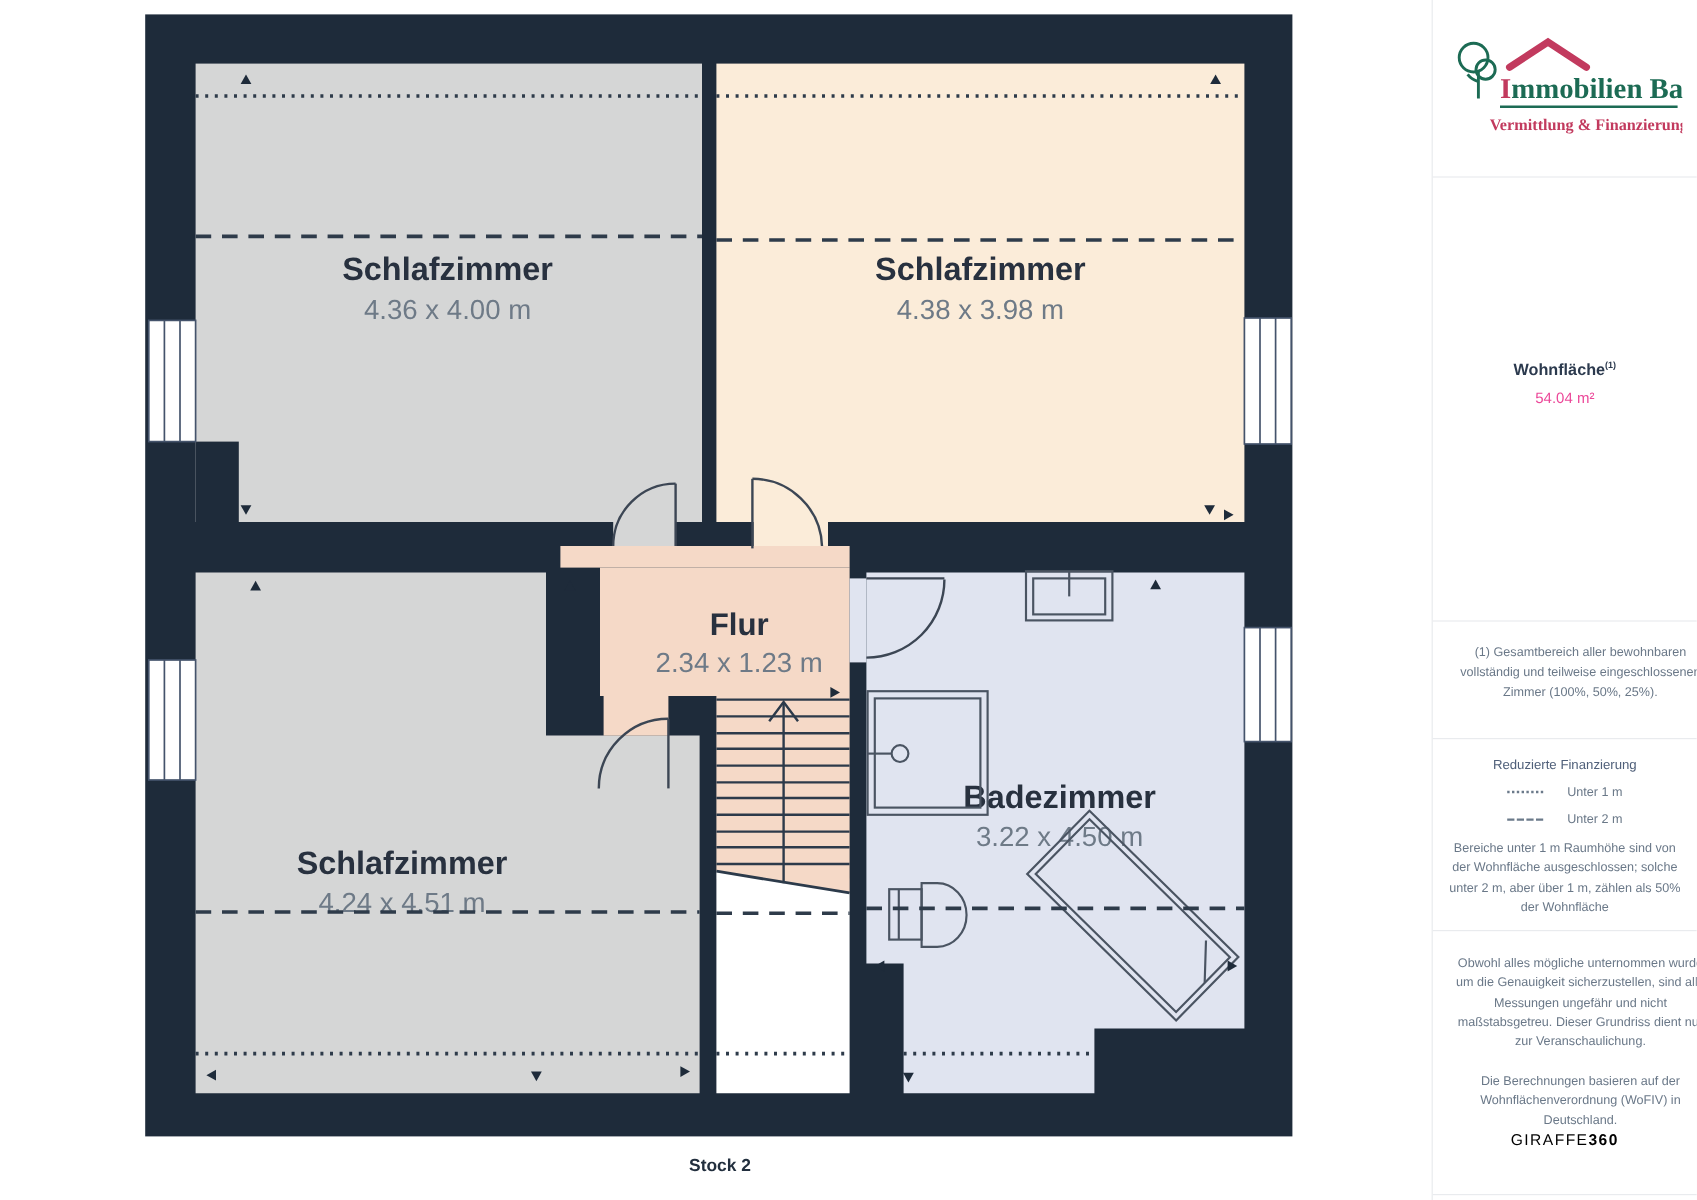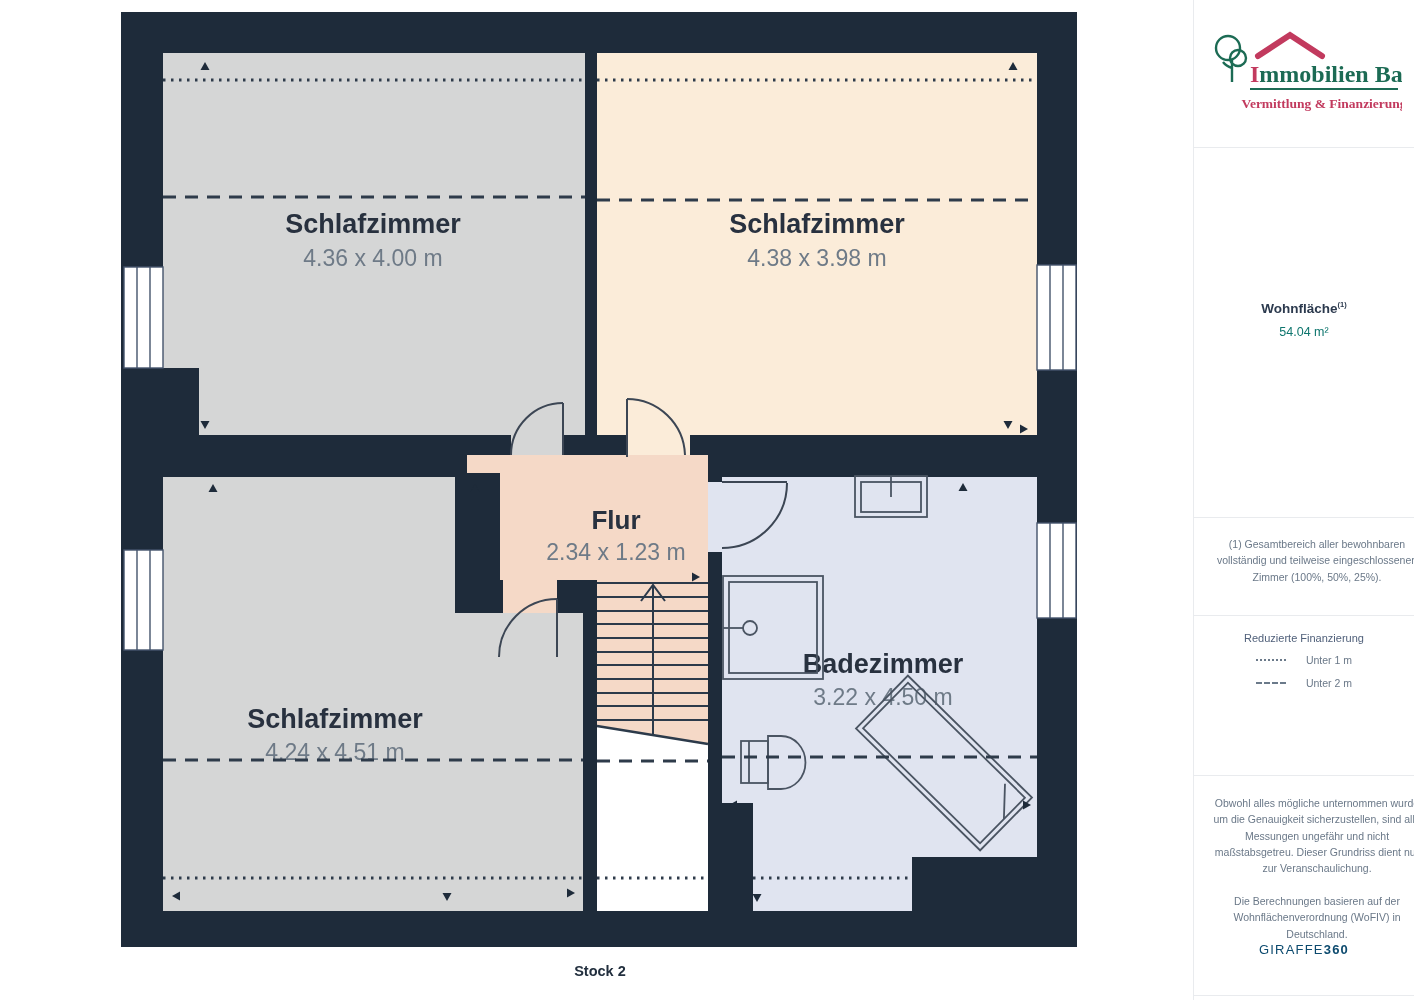--- a/index.html
+++ b/index.html
@@ -15,29 +15,29 @@
 
   
   #sidebar{position:absolute;left:1193px;top:0;width:220px;height:1000px;
     border-left:1px solid #e9ebee;background:#fff;color:#6a7888;}
   .divider{position:absolute;left:0;width:100%;border-top:1px solid #e9ebee;height:0;}
   .sb-block{position:absolute;left:0;width:100%;text-align:center;}
   .sb-text{font-size:10.5px;line-height:1.55;color:#6a7888;padding:0 13px;}
   #logo-wrap{position:absolute;top:22px;left:0;width:100%;text-align:center;}
   #area-label{font-size:13.5px;font-weight:bold;color:#2c3a4e;}
   #area-label sup{font-size:7.5px;}
-  #area-value{font-size:12.5px;color:#0f766e;margin-top:9px;}
+  #area-value{font-size:12.5px;color:#ec4899;margin-top:9px;}
   #legend-title{font-size:11px;color:#50607a;margin-bottom:4px;}
   .legend-row{display:flex;align-items:center;justify-content:center;gap:20px;height:23px;}
   .legend-sample{display:inline-block;width:30px;height:0;}
   .legend-sample.dotted{border-top:2px dotted #6b7a8a;}
   .legend-sample.dashed{border-top:2px dashed #6b7a8a;}
   .legend-label{font-size:10.5px;color:#6a7888;}
   #brand{position:absolute;top:942px;left:0;width:100%;text-align:center;
-    font-size:13px;letter-spacing:1.2px;color:#0c4a6e;}
+    font-size:13px;letter-spacing:1.2px;color:#000000;}
   #brand .b1{font-weight:normal;}
   #brand .b2{font-weight:bold;}
 </style>
 </head>
 <body>
 
 <div id="stage">
 
   <svg id="plan" width="1192" height="1000" viewBox="0 0 1192 1000">
 
@@ -211,20 +211,21 @@
     <div class="sb-block" style="top:632px">
       <div id="legend-title">Reduzierte Finanzierung</div>
       <div class="legend-row">
         <span class="legend-sample dotted"></span>
         <span class="legend-label">Unter 1 m</span>
       </div>
       <div class="legend-row">
         <span class="legend-sample dashed"></span>
         <span class="legend-label">Unter 2 m</span>
       </div>
+      <div class="sb-text" style="margin-top:5px">Bereiche unter 1 m Raumhöhe sind von der Wohnfläche ausgeschlossen; solche unter 2 m, aber über 1 m, zählen als 50% der Wohnfläche</div>
     </div>
 
     <div class="divider" style="top:775px"></div>
 
     <div class="sb-block sb-text" style="top:795px">Obwohl alles mögliche unternommen wurde um die Genauigkeit sicherzustellen, sind alle Messungen ungefähr und nicht maßstabsgetreu. Dieser Grundriss dient nur zur Veranschaulichung.</div>
     <div class="sb-block sb-text" style="top:893px">Die Berechnungen basieren auf der Wohnflächenverordnung (WoFIV) in Deutschland.</div>
 
     <div id="brand">
       <span class="b1">GIRAFFE</span><span class="b2">360</span>
     </div>

